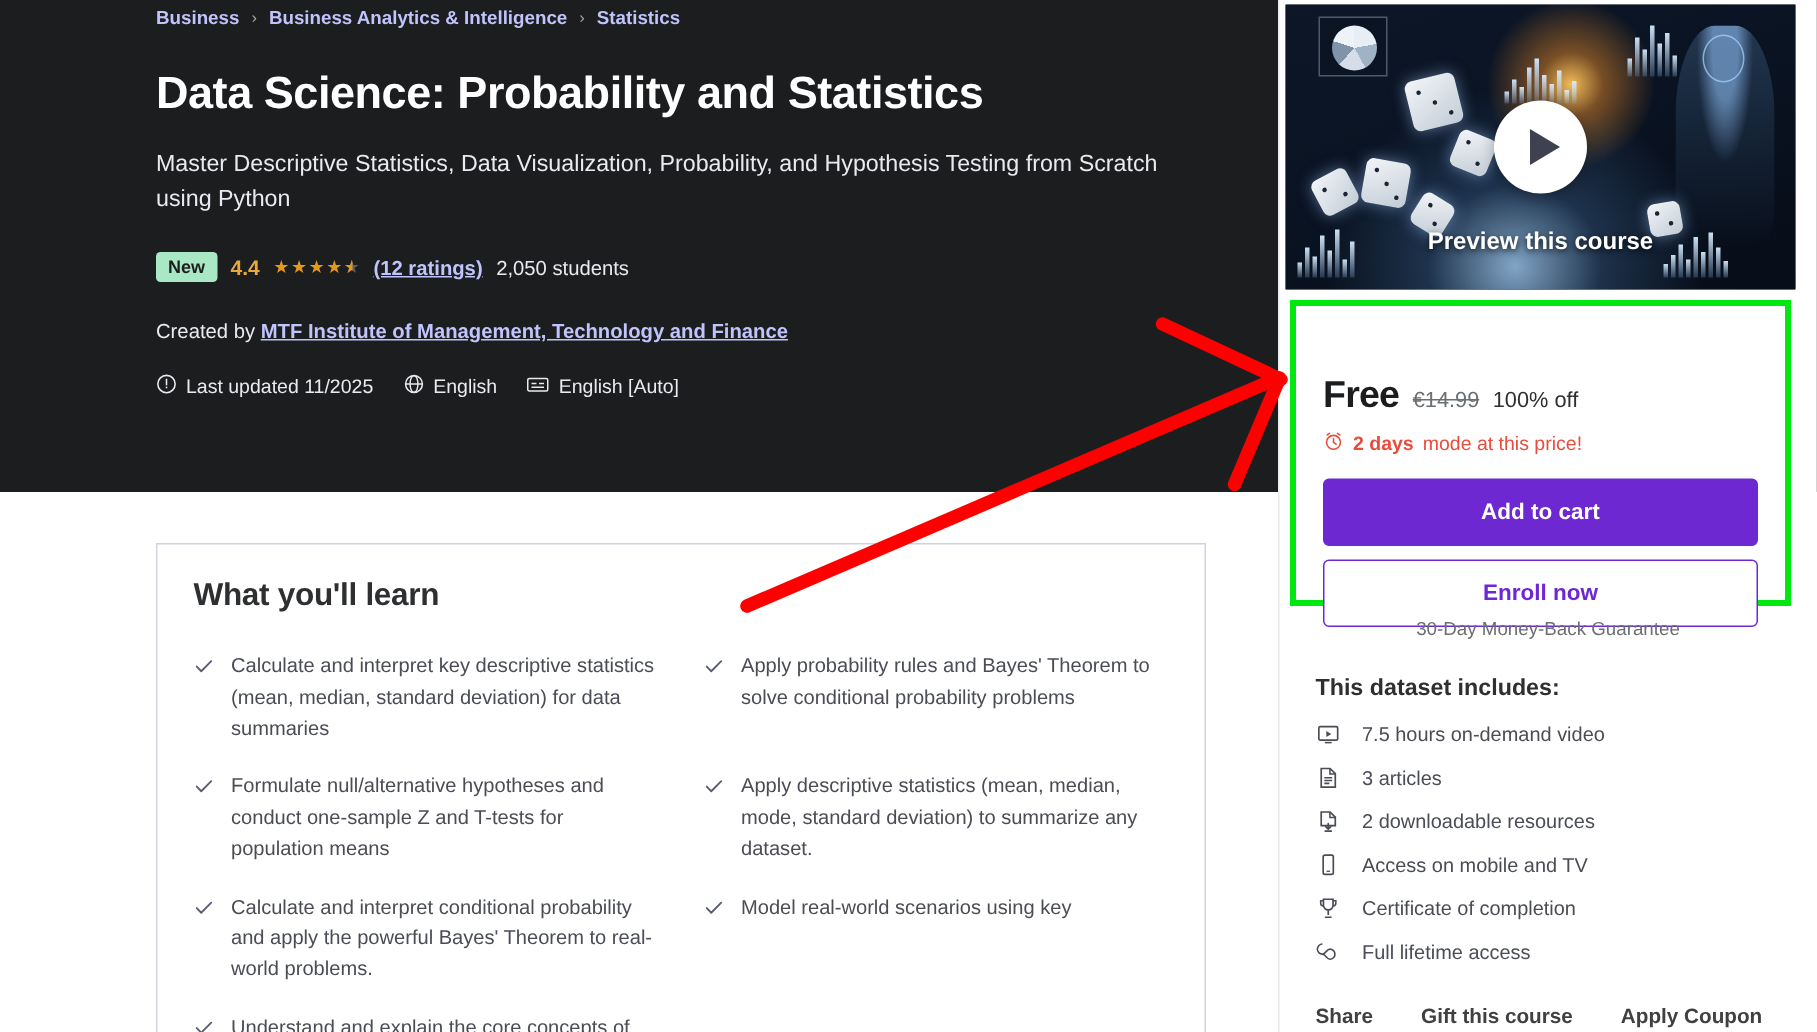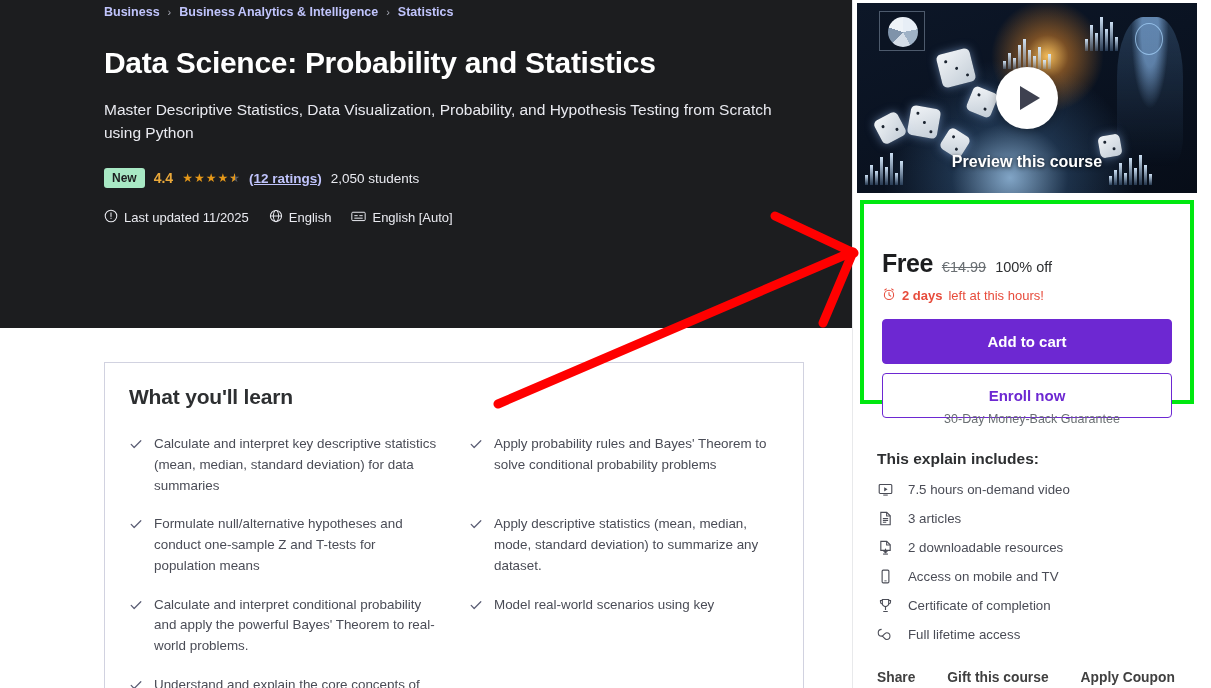--- a/index.html
+++ b/index.html
@@ -225,20 +225,24 @@
           <span>★</span>
             <span>★</span>
             <span>★</span>
             <span>★</span>
             <span class="star-half">★</span>
         </span>
         <span class="ratings-link">(12 ratings)</span>
         <span class="students">2,050 students</span>
       </div>
 
+      <div class="created-row">
+        <span>Created by</span>
+        <span class="author-link">MTF Institute of Management, Technology and Finance</span>
+      </div>
 
       <div class="meta-row">
         <span class="mi">
           <span class="icn">
             <svg width="14" height="14" viewBox="0 0 16 16">
                 <circle cx="8" cy="8" r="6.6" fill="none" stroke="#e9eaf0" stroke-width="1.2"></circle>
                 <rect x="7.4" y="4" width="1.2" height="5" fill="#e9eaf0"></rect>
                 <rect x="7.4" y="10" width="1.2" height="1.3" fill="#e9eaf0"></rect>
               </svg>
           </span>
@@ -413,31 +417,31 @@
         </div>
         <div class="urgency">
           <span>
             <svg width="14" height="14" viewBox="0 0 16 16">
                 <circle cx="8" cy="9" r="5.3" fill="none" stroke="#e74c3c" stroke-width="1.2"></circle>
                 <path d="M8 6.2V9l2 1.4" fill="none" stroke="#e74c3c" stroke-width="1.2" stroke-linecap="round"></path>
                 <path d="M3.2 3.4L5 2.2M12.8 3.4L11 2.2" stroke="#e74c3c" stroke-width="1.2" stroke-linecap="round"></path>
               </svg>
           </span>
           <b>2 days</b>
-          <span>left at this hours!</span>
+          <span>mode at this price!</span>
         </div>
         <div class="btn btn-cart">Add to cart</div>
         <div class="btn btn-enroll">Enroll now</div>
       </div>
     </div>
 
     <div class="guarantee">30-Day Money-Back Guarantee</div>
 
     <div class="includes">
-      <div class="includes-title">This explain includes:</div>
+      <div class="includes-title">This dataset includes:</div>
 
       <div class="inc-item">
         <span class="inc-ic">
             <svg width="15" height="15" viewBox="0 0 16 16">
               <rect x="1.3" y="2.6" width="13.4" height="9.6" rx="1" fill="none" stroke="#4a4c56" stroke-width="1.2"></rect>
               <path d="M6.6 5.6l3.6 2.2-3.6 2.2z" fill="#4a4c56"></path>
               <rect x="5.6" y="13.4" width="4.8" height="1.1" fill="#4a4c56"></rect>
             </svg>
           </span>
         <span>7.5 hours on-demand video</span>

